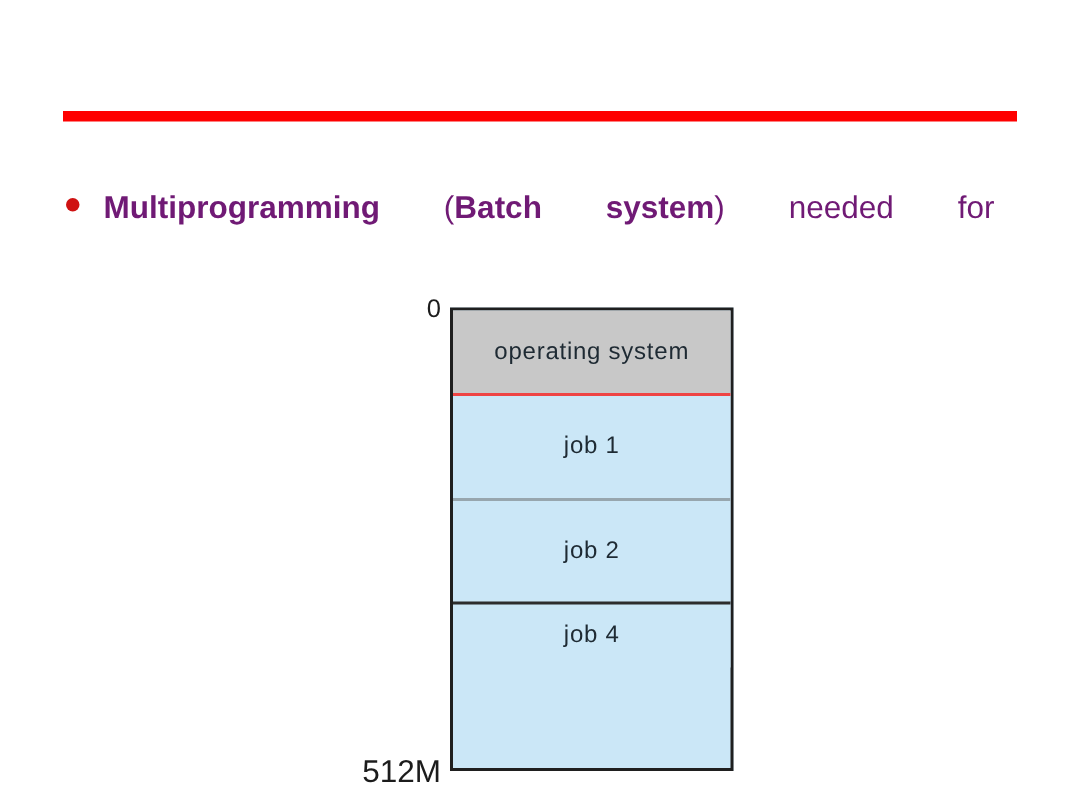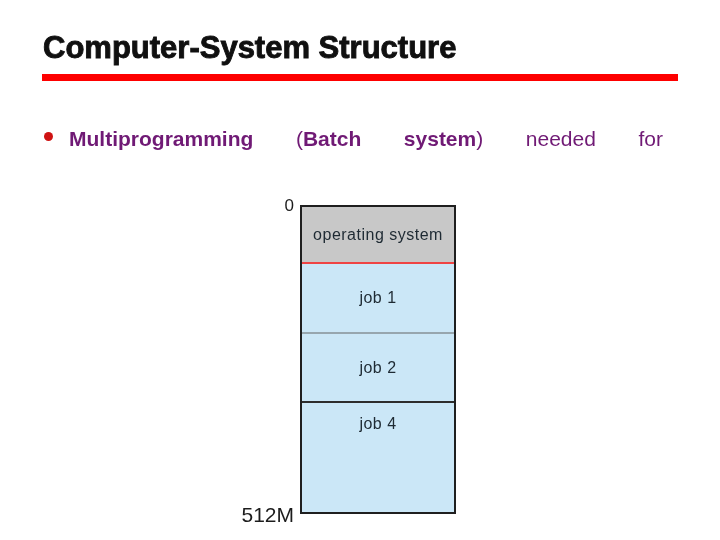--- a/index.html
+++ b/index.html
@@ -76,21 +76,21 @@
     position: absolute;
     left: 238px; top: 503px;
     width: 56px;
     text-align: right;
     font-size: 21px;
     color: #1c1c1c;
   }
   .membox {
     position: absolute;
     left: 300px; top: 205px;
-    width: 156px; height: 309px;
+    width: 189px; height: 309px;
     box-sizing: border-box;
     border: 2px solid #1f1f1f;
     background: #cbe7f7;
   }
   .sec {
     box-sizing: border-box;
     display: flex;
     align-items: center;
     justify-content: center;
     font-size: 16px;
@@ -101,21 +101,20 @@
   .sec-job1 { height: 70px; background: #cbe7f7; border-top: 2px solid #ef4444; }
   .sec-job2 { height: 67px; background: #cbe7f7; border-top: 2px solid #2d2d2d; }
   .sec-job3 { height: 69px; background: #cbe7f7; border-top: 2px solid #97a6ae; }
   .sec-job4 { height: 44px; background: #cbe7f7; border-top: 2px solid #2d2d2d; justify-content: center; }
 </style>
 </head>
 <body>
 
 <div class="slide">
 
-  <div class="slide-title">Computer-System Structure</div>
 
   <div class="title-rule"></div>
 
   <span class="bullet-dot"></span>
 
   <div class="bullet-line1">
     <span class="b">Multiprogramming</span>
     <span><span class="r">(</span><span class="b">Batch</span></span>
     <span><span class="b">system</span><span class="r">)</span></span>
     <span class="r">needed</span>

